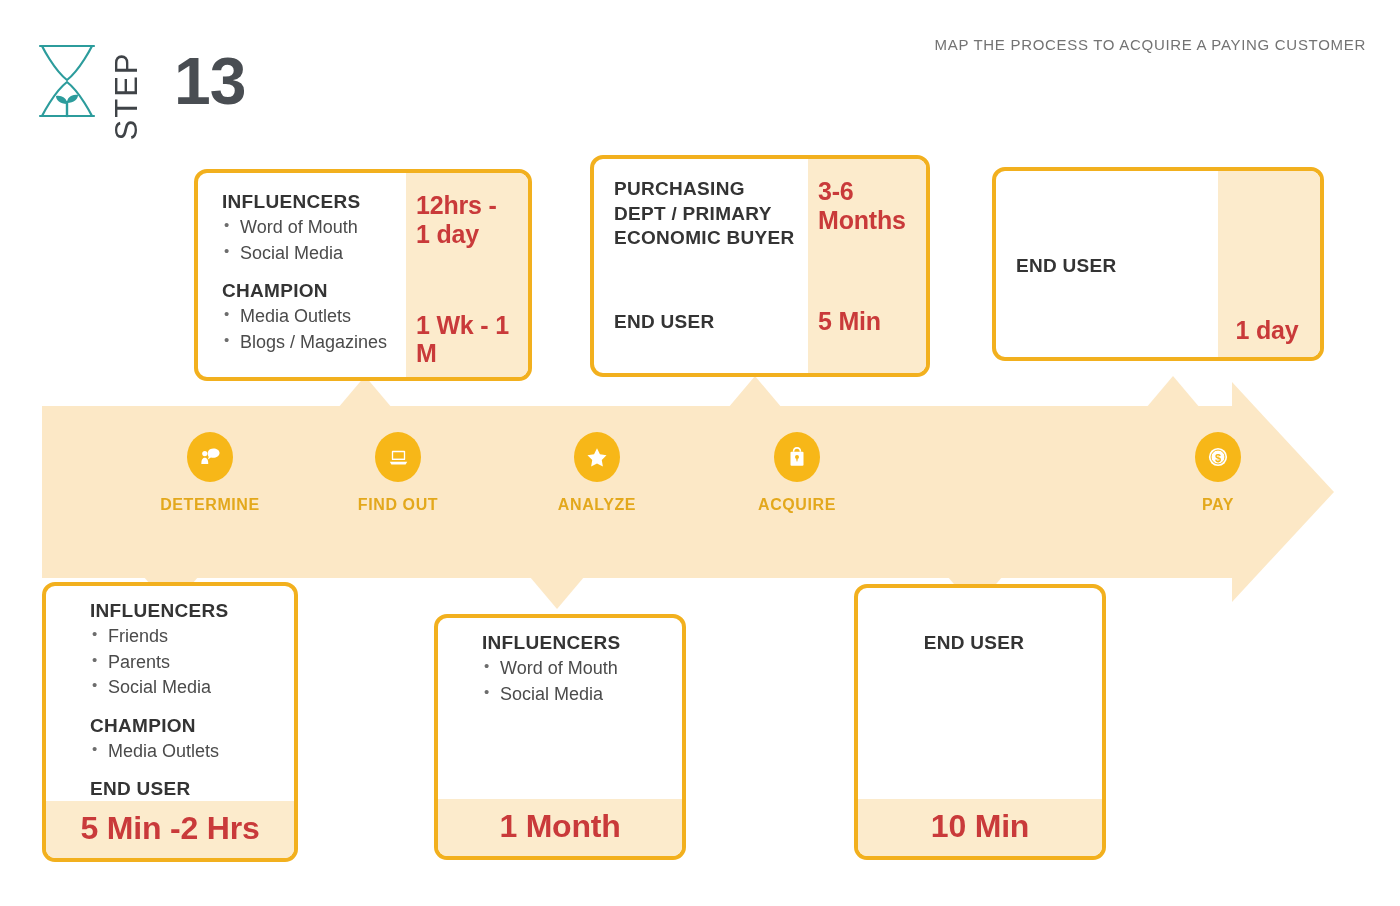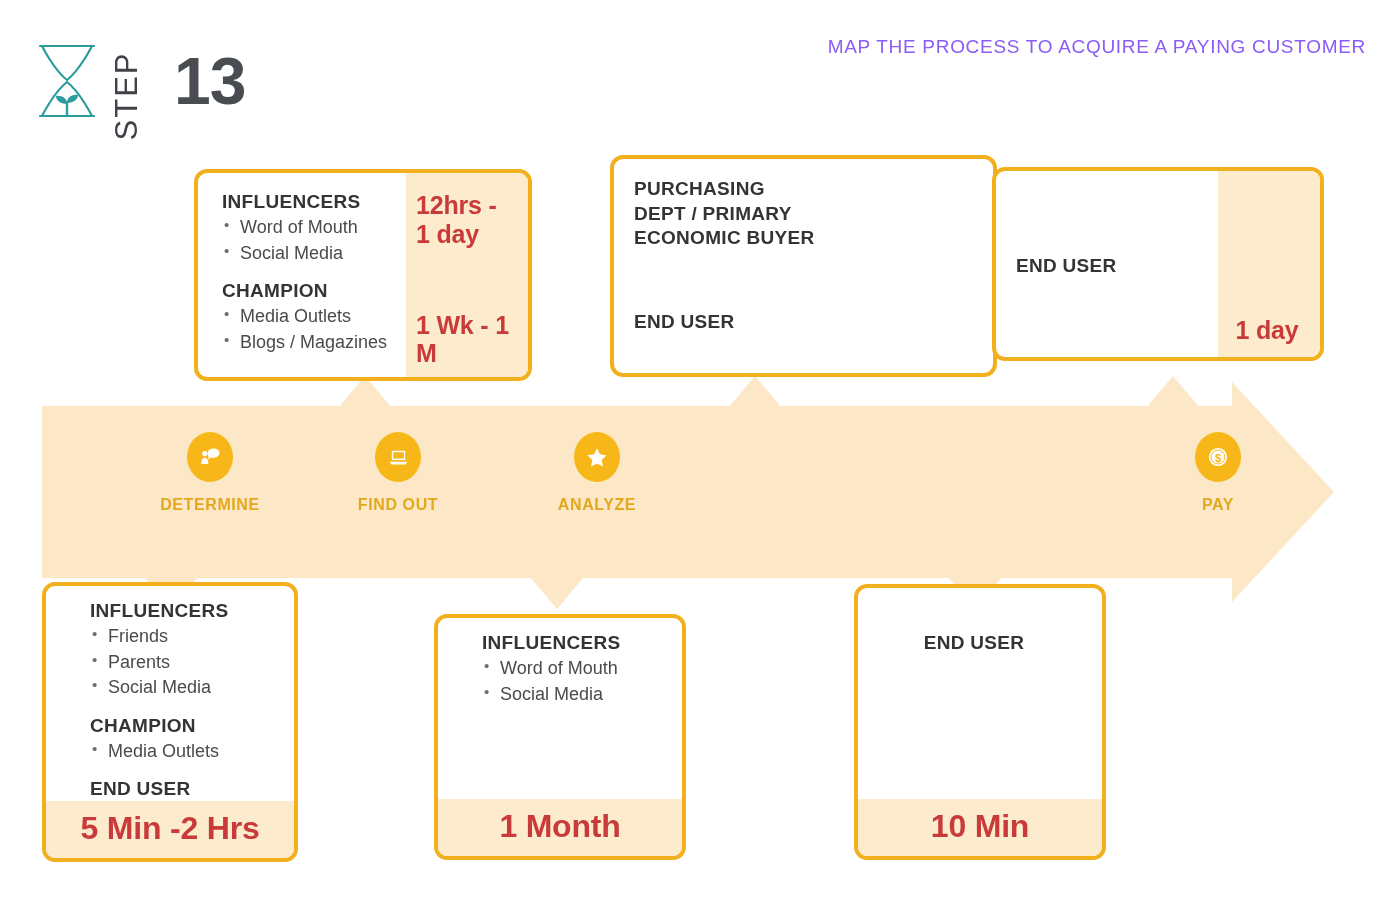--- a/index.html
+++ b/index.html
@@ -64,23 +64,23 @@
     font-size: 66px;
     font-weight: 700;
     color: #494d52;
     letter-spacing: -1px;
     line-height: 1;
   }
   .page-title {
     position: absolute;
     right: 34px;
     top: 36px;
-    font-size: 19px;
+    font-size: 15px;
     letter-spacing: 0.7px;
-    color: #8b5cf6;
+    color: #737373;
     font-weight: 400;
     white-space: nowrap;
   }
 
   
   .arrow-band {
     position: absolute;
     left: 42px;
     top: 406px;
     width: 1290px;
@@ -260,20 +260,31 @@
 
     <div class="step-node" style="left:465px;">
       <div class="step-icon">
         <svg viewBox="0 0 30 30" width="26" height="26">
           <path d="M15 5 L18.4 11.9 L26 13 L20.5 18.4 L21.8 26 L15 22.4 L8.2 26 L9.5 18.4 L4 13 L11.6 11.9 Z" fill="#fff"></path>
         </svg>
       </div>
       <div class="step-label">ANALYZE</div>
     </div>
 
+    <div class="step-node" style="left:665px;">
+      <div class="step-icon">
+        <svg viewBox="0 0 30 30" width="26" height="26">
+          <path d="M11 9 C11 6 13 4.5 15 4.5 C17 4.5 19 6 19 9" fill="none" stroke="#fff" stroke-width="1.8"></path>
+          <rect x="7.5" y="9" width="15" height="16" rx="1.2" fill="#fff"></rect>
+          <circle cx="15" cy="15" r="2.3" fill="#F7B718"></circle>
+          <path d="M14 16.6 H16 L15.4 20.3 H14.6 Z" fill="#F7B718"></path>
+        </svg>
+      </div>
+      <div class="step-label">ACQUIRE</div>
+    </div>
 
 
     <div class="step-node" style="left:1086px;">
       <div class="step-icon">
         <svg viewBox="0 0 30 30" width="26" height="26">
           <circle cx="15" cy="15" r="10.5" fill="#fff"></circle>
           <circle cx="15" cy="15" r="8" fill="none" stroke="#F7B718" stroke-width="1.1"></circle>
           <text x="15" y="20.2" font-family="Liberation Sans, sans-serif" font-size="12.5" font-weight="700" fill="#F7B718" text-anchor="middle">$</text>
         </svg>
       </div>
@@ -303,25 +314,29 @@
           <li>Blogs / Magazines</li>
         </ul>
       </div>
       <div class="card-right" style="width:122px;">
         <div class="time-text">12hrs - 1 day</div>
         <div class="time-text" style="margin-top:62px;">1 Wk - 1 M</div>
       </div>
     </div>
   </div>
 
-  <div class="card" style="left:610px; top:155px; width:387px; height:222px;">
+  <div class="card" style="left:590px; top:155px; width:340px; height:222px;">
     <div class="card-split">
       <div class="card-left" style="padding-left:20px;">
         <div class="group-title" style="white-space:normal; line-height:1.3; width:184px;">PURCHASING DEPT / PRIMARY ECONOMIC BUYER</div>
         <div class="group-title" style="margin-top:60px;">END USER</div>
+      </div>
+      <div class="card-right" style="width:120px;">
+        <div class="time-text">3-6 Months</div>
+        <div class="time-text" style="margin-top:72px;">5 Min</div>
       </div>
     </div>
   </div>
 
   <div class="card" style="left:992px; top:167px; width:332px; height:194px;">
     <div class="card-split">
       <div class="card-left" style="display:flex; align-items:center; padding-left:20px;">
         <div class="group-title">END USER</div>
       </div>
       <div class="card-right" style="width:102px; display:flex; align-items:flex-end; justify-content:center;">

